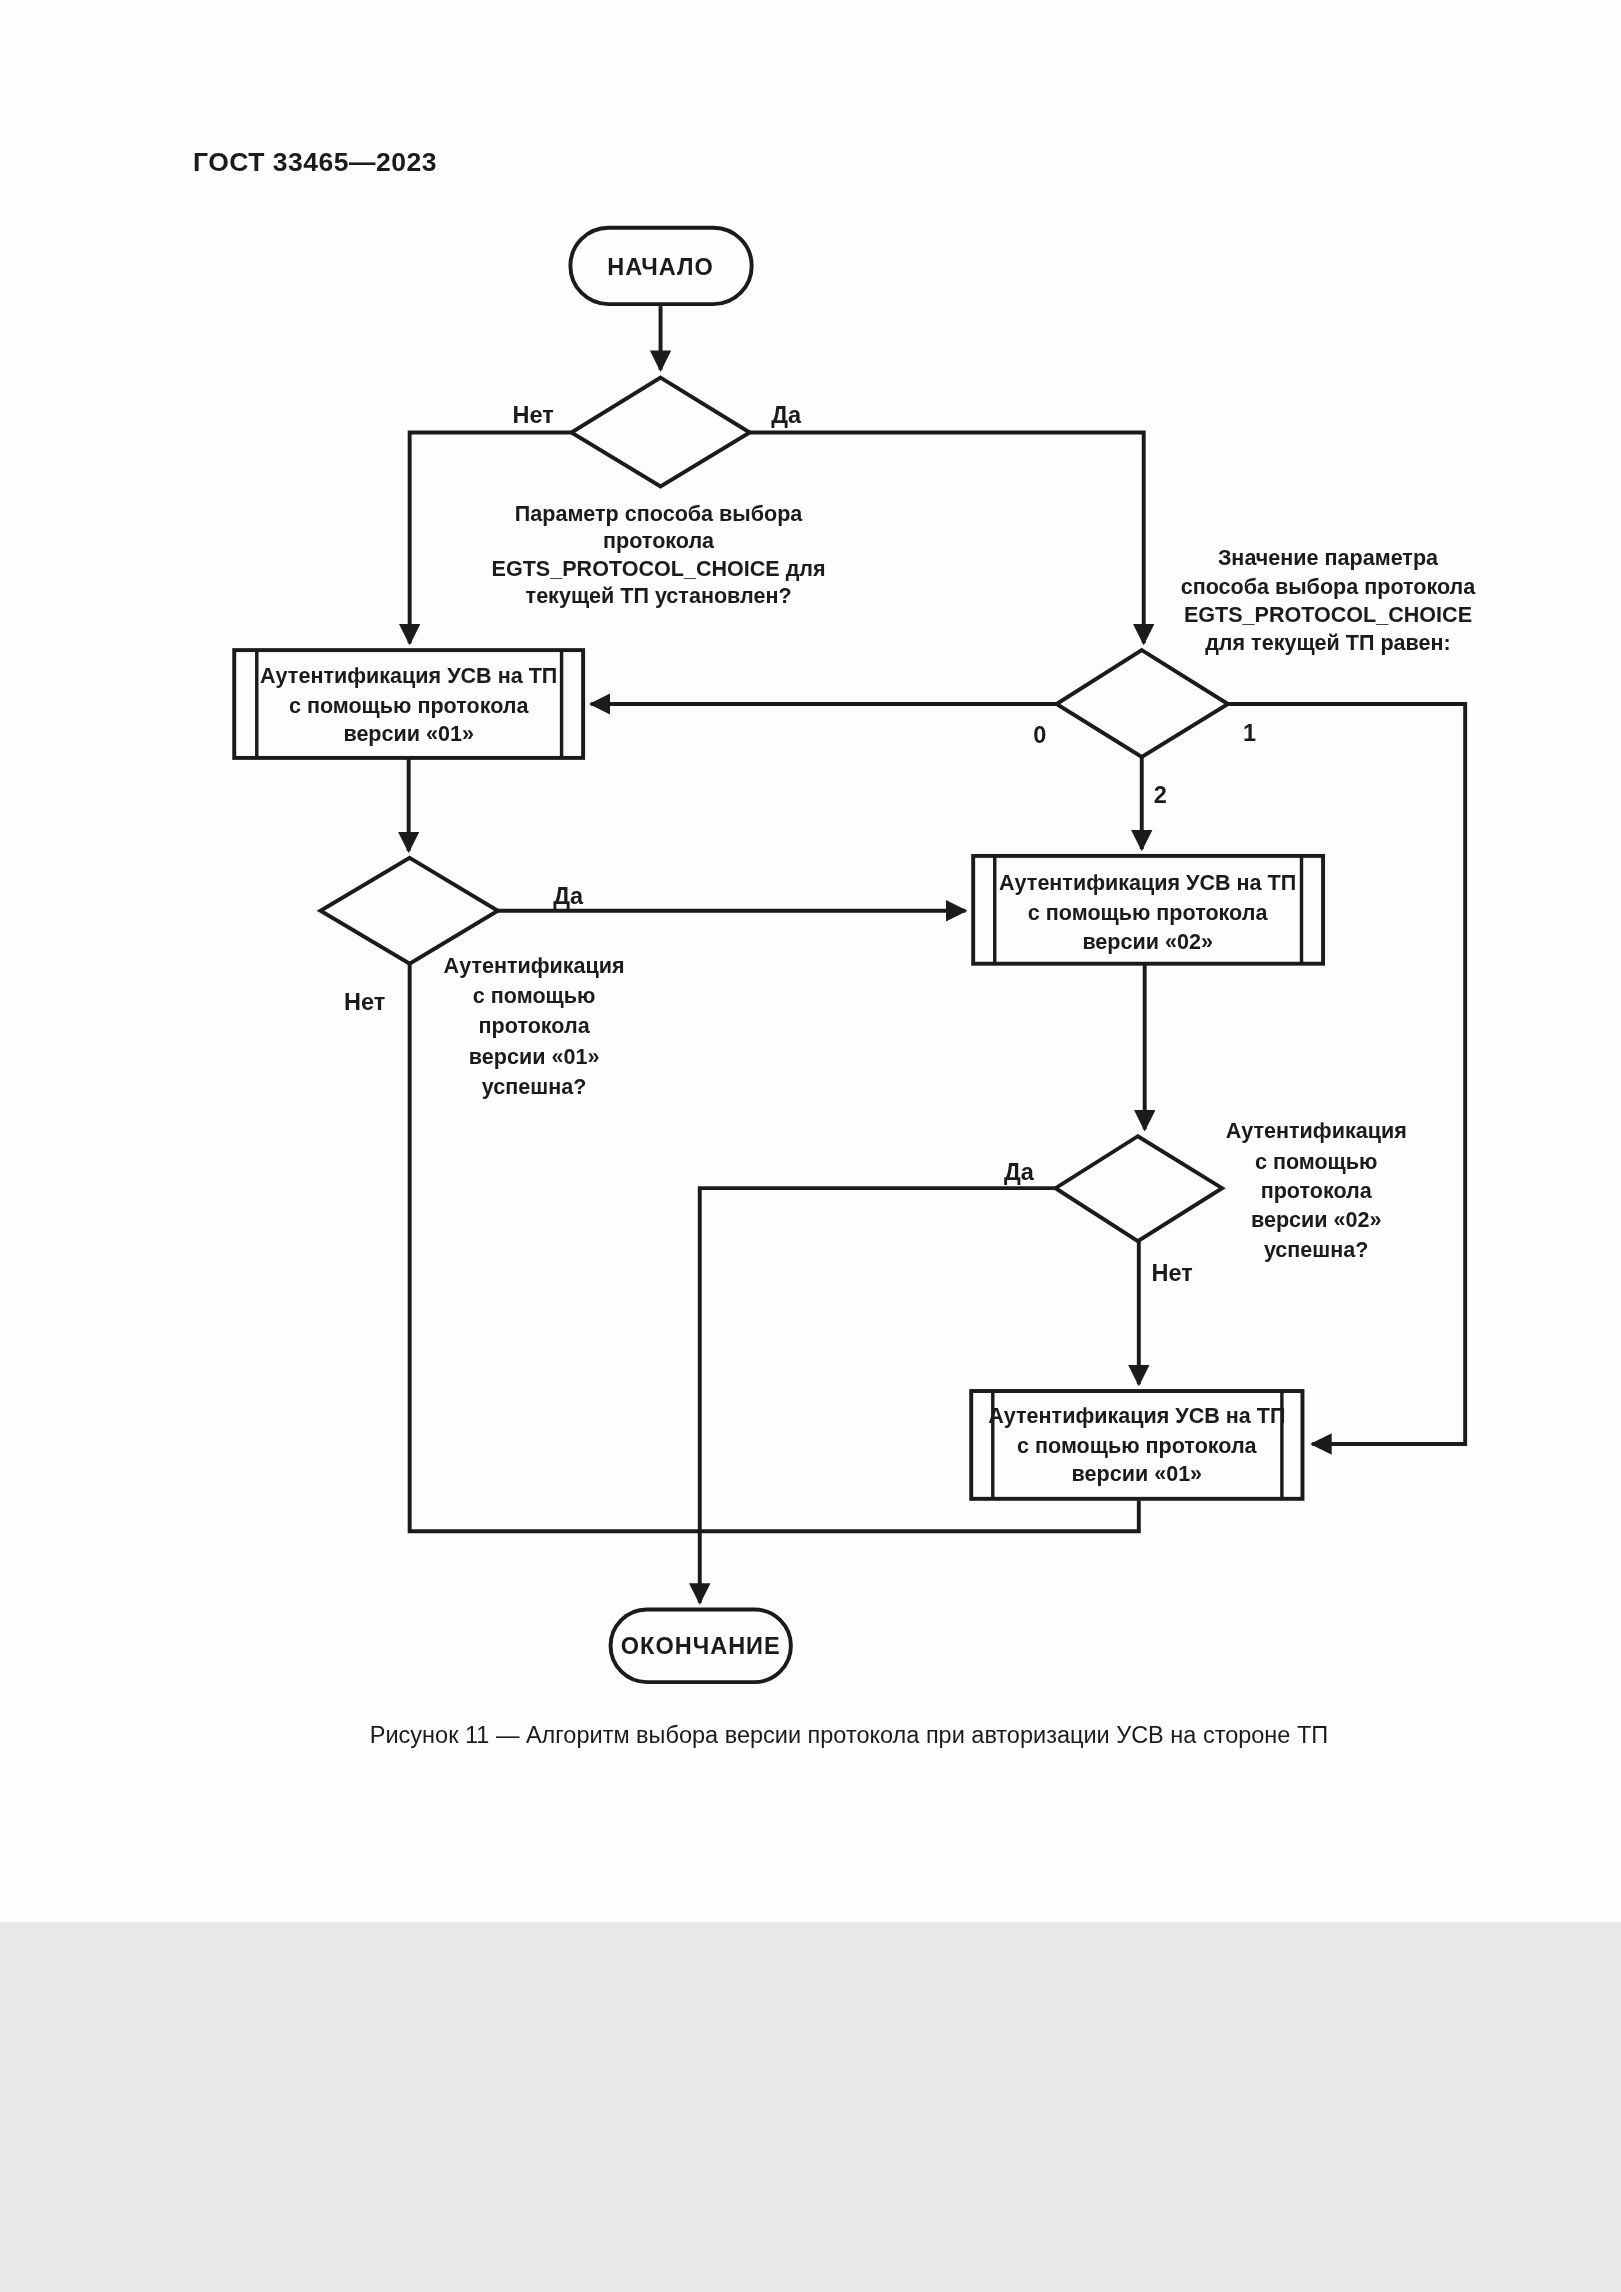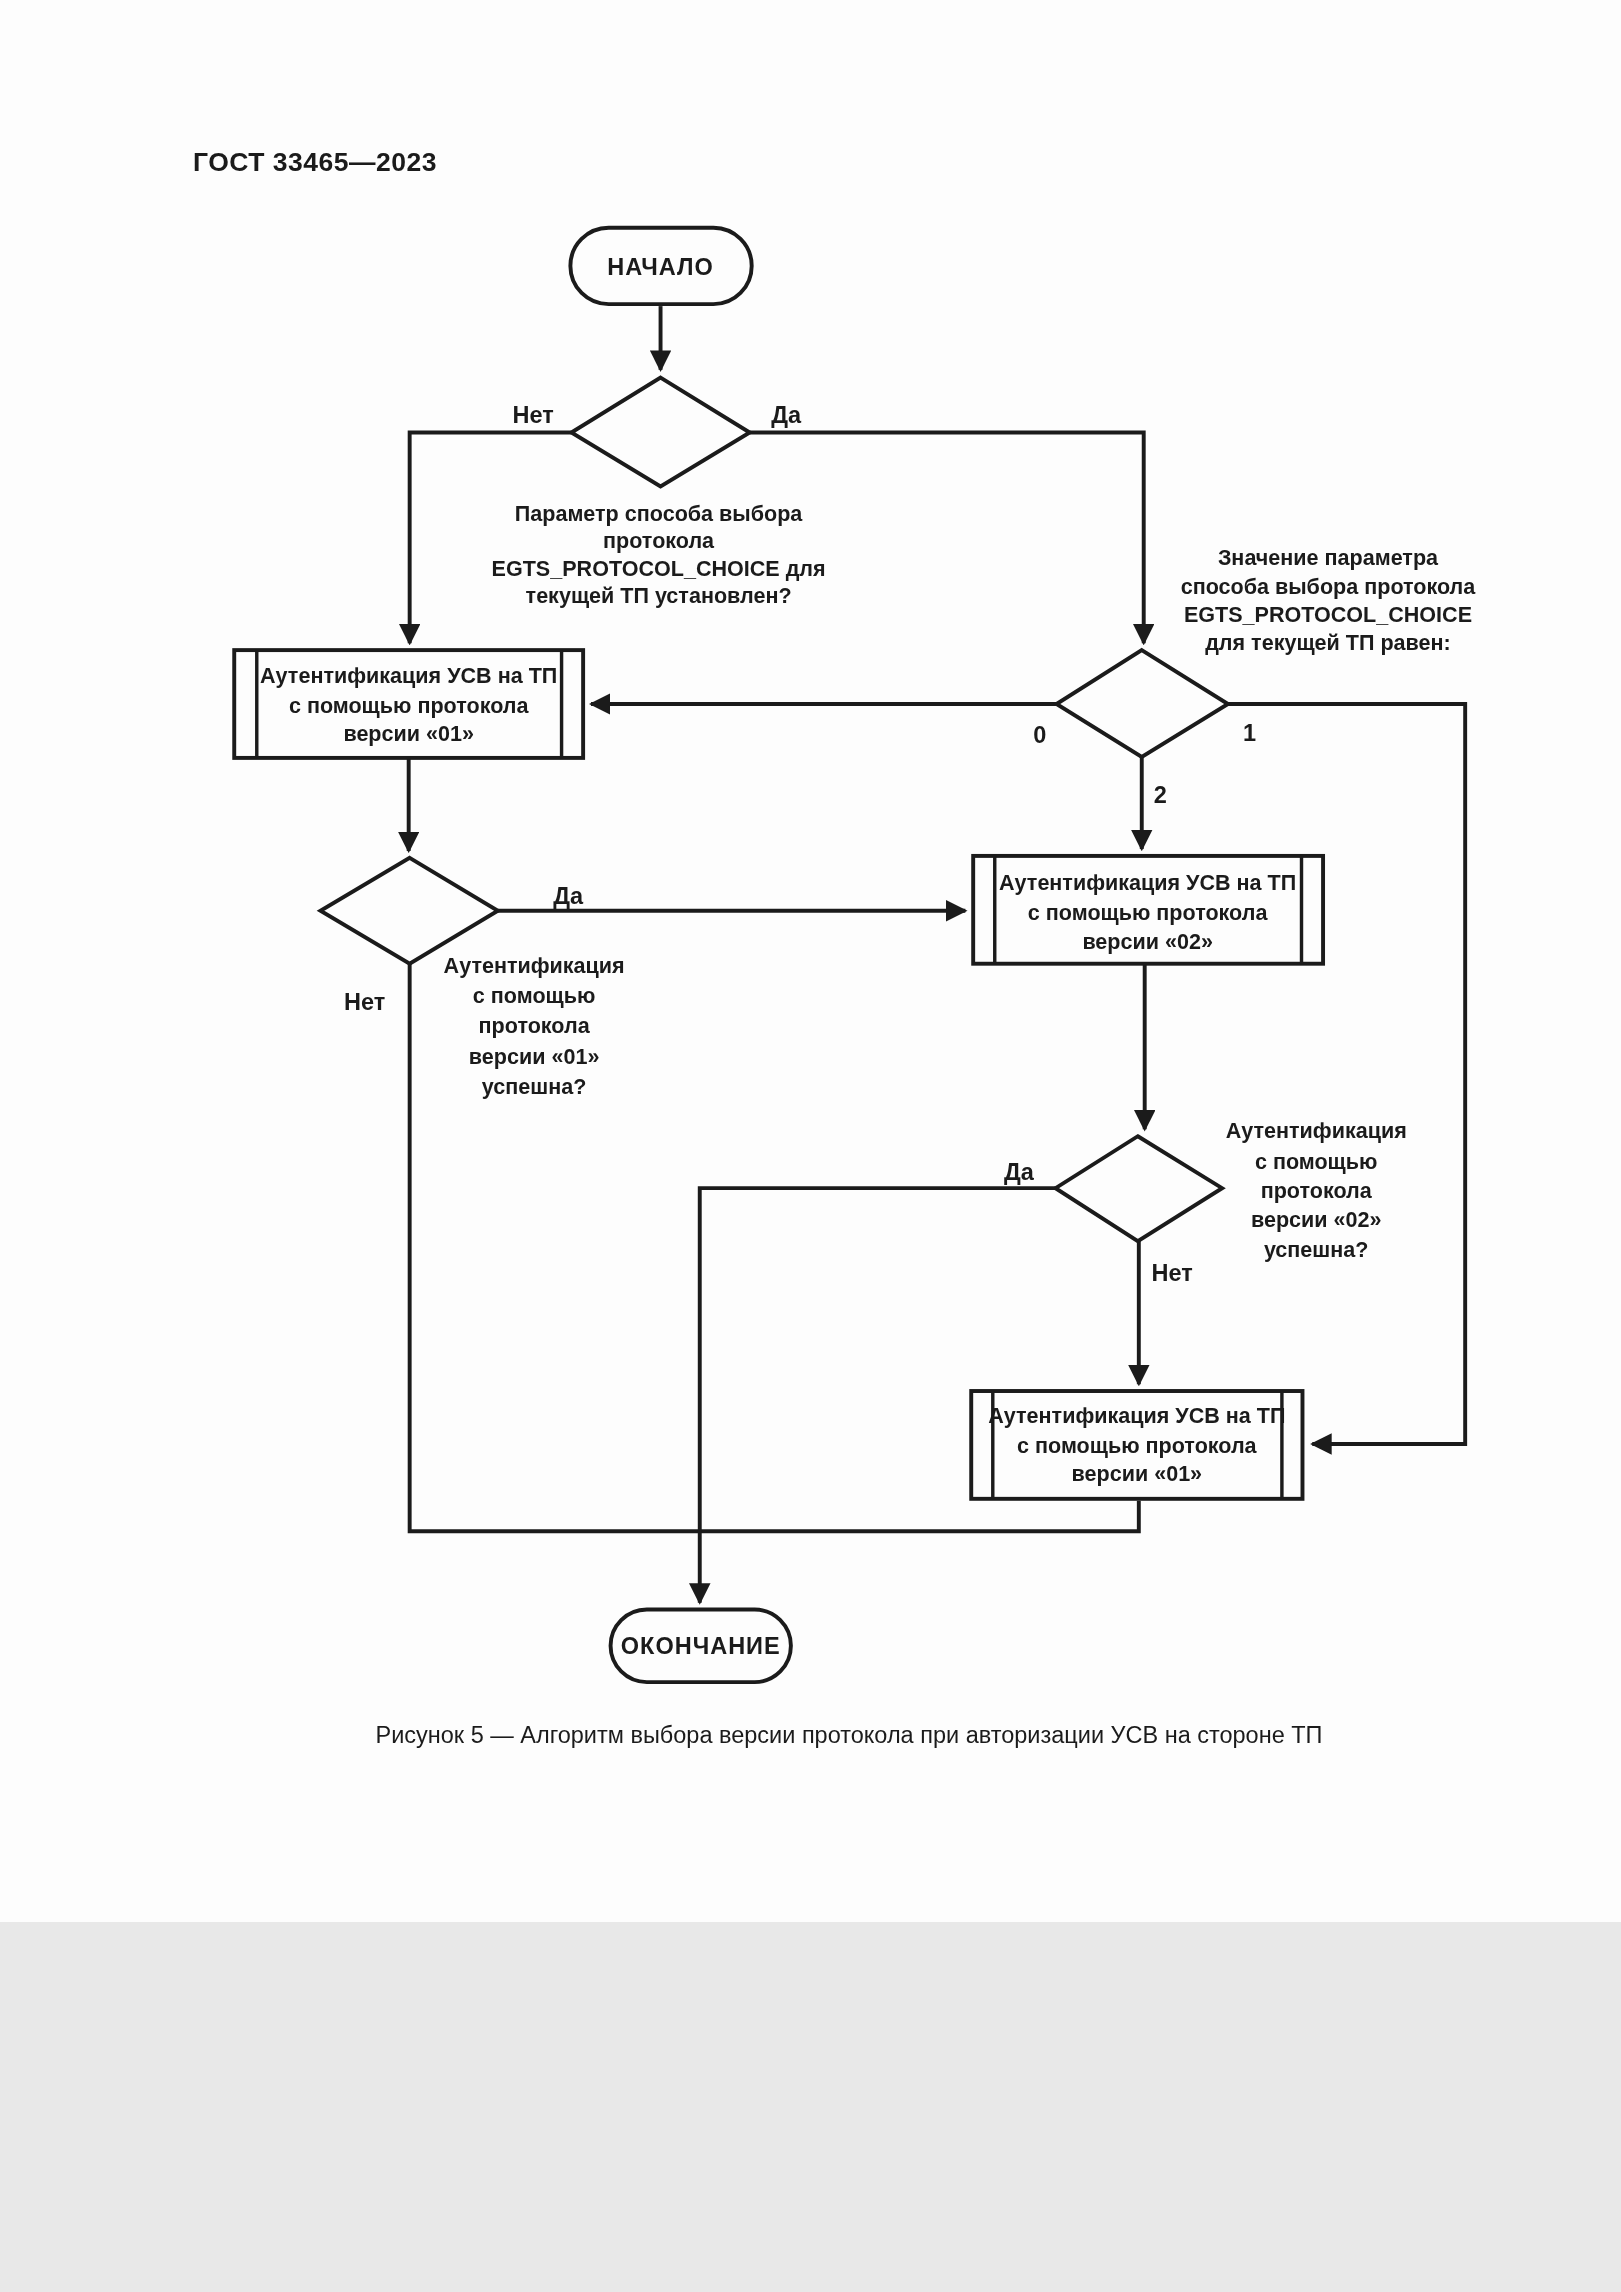--- a/index.html
+++ b/index.html
@@ -157,18 +157,18 @@
       <text x="1160" y="1482" text-anchor="middle">с помощью протокола</text>
       <text x="1160" y="1511" text-anchor="middle">версии «01»</text>
     </g>
 
     <g>
       <rect class="shape" x="623" y="1642" width="184" height="74" rx="37" ry="37"></rect>
       <text class="term" x="715" y="1687" text-anchor="middle">ОКОНЧАНИЕ</text>
     </g>
   </svg>
 
-  <div class="figure-caption">Рисунок 5 — Алгоритм выбора версии протокола при авторизации УСВ на стороне ТП</div>
+  <div class="figure-caption">Рисунок 11 — Алгоритм выбора версии протокола при авторизации УСВ на стороне ТП</div>
 
   <div class="page-number">29</div>
 
 </div>
 
 
 </body></html>

